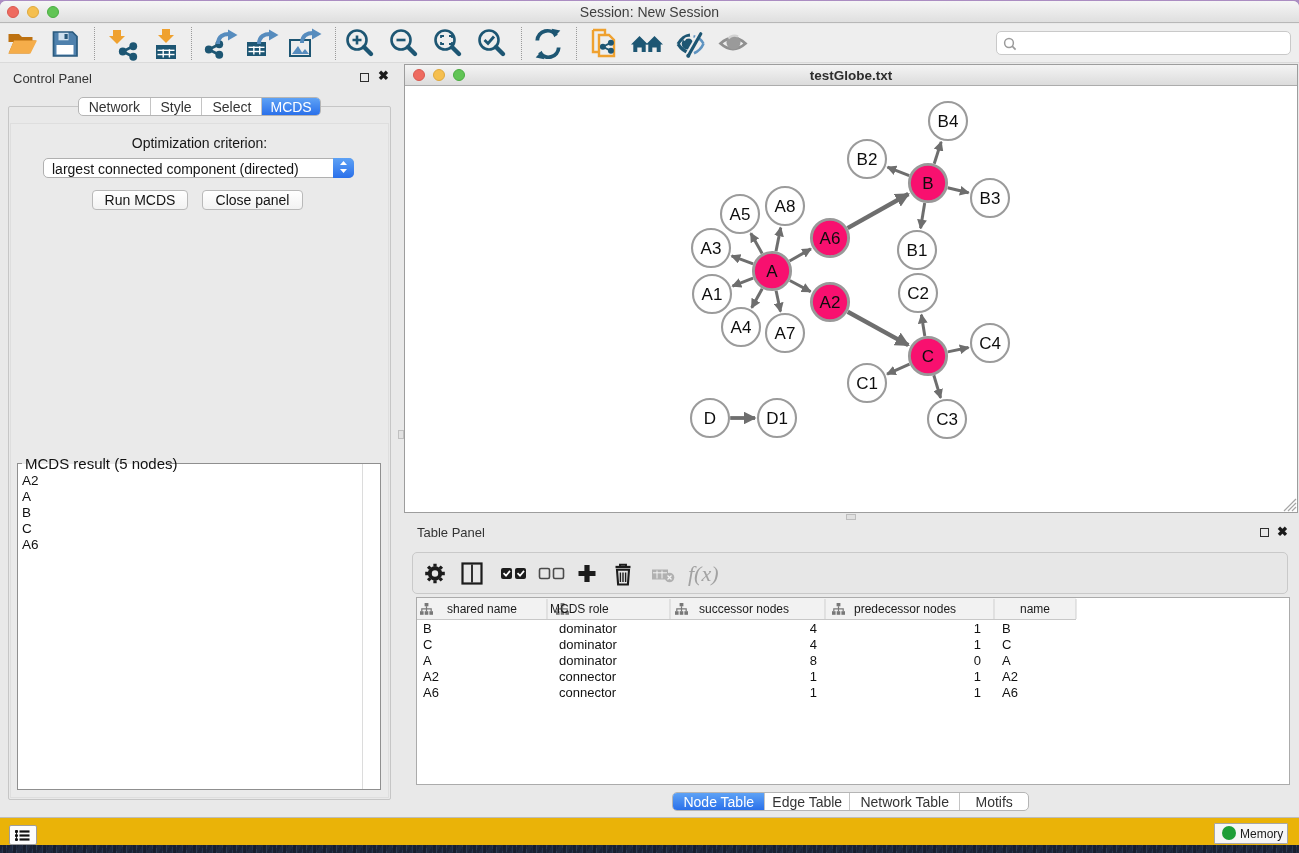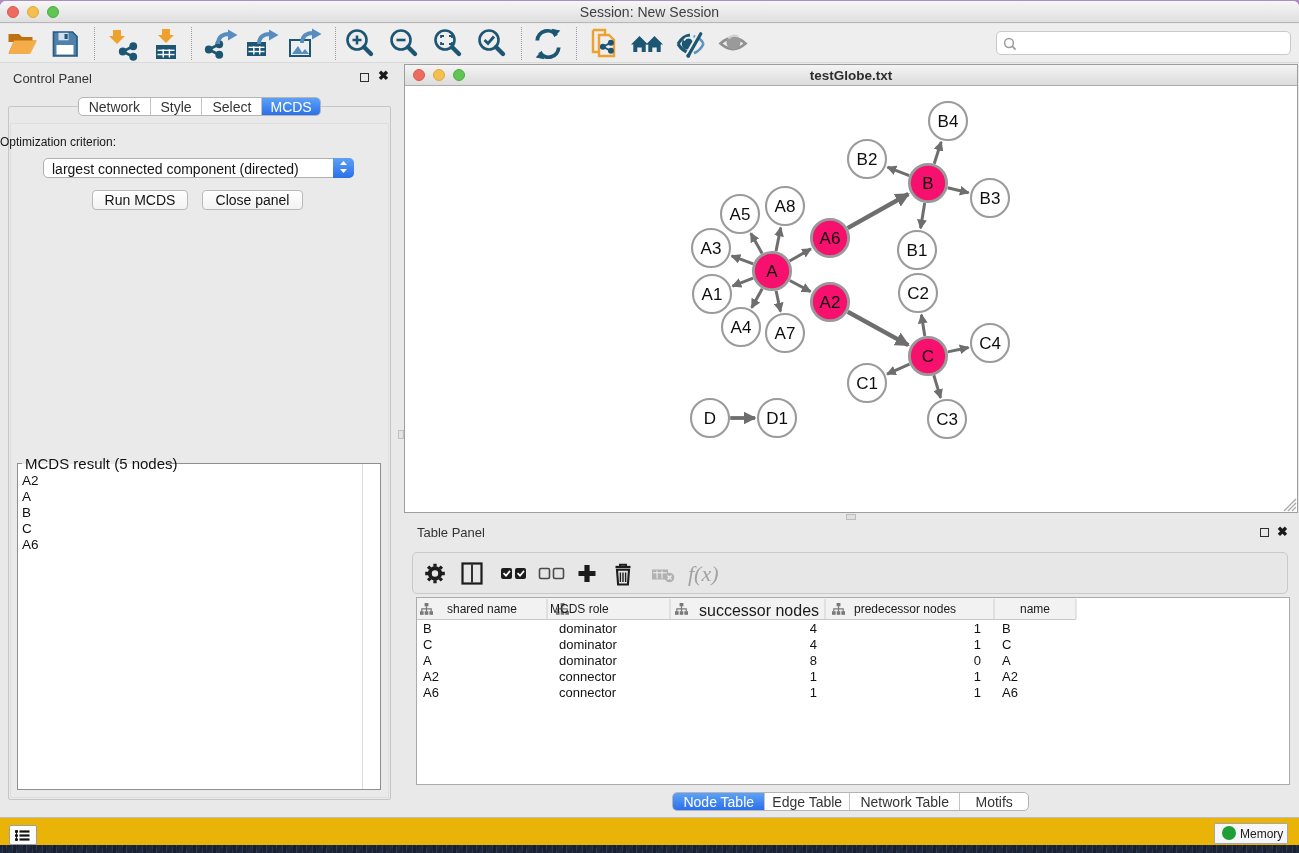--- a/index.html
+++ b/index.html
@@ -23,21 +23,21 @@
 
 #cptitle { position:absolute; left:13px; top:71px; font-size:13px; color:#333; }
 .winbtn-sq { position:absolute; width:9px; height:9px; border:1.5px solid #2e2e2e; }
 .winbtn-x { position:absolute; font-size:13px; font-weight:bold; color:#1a1a1a; }
 .segctl { position:absolute; display:flex; height:19px; background:#fff; border:1px solid #b5b5b5; border-radius:5px; font-size:14px; color:#343434; }
 .segctl .seg { display:flex; align-items:center; justify-content:center; border-right:1px solid #c4c4c4; padding-top:0px; }
 .segctl .seg:last-child { border-right:none; }
 .segctl .sel { background:linear-gradient(#5ea2f5,#2a70ea); color:#fff; }
 #cpborder { position:absolute; left:8px; top:106px; width:383px; height:694px; border:1px solid #c6c6c6; border-radius:2px; }
 #cpinner { position:absolute; left:10px; top:123px; width:379px; height:675px; border:1px solid #dedede; background:#eaeaea; }
-#optlabel { position:absolute; left:0px; top:135px; width:399px; font-size:12px; color:#161616; }
+#optlabel { position:absolute; left:0px; top:135px; width:399px; text-align:center; font-size:14px; color:#161616; }
 #dropdown { position:absolute; left:43px; top:158px; width:311px; height:20px; background:#fff; border:1px solid #b0b0b0; border-radius:5px; font-size:14px; color:#141414;text-align:center; }
 #dropdown .txt { position:absolute; left:8px; top:2px; }
 #dropdown .spin { position:absolute; right:-1px; top:-1px; width:21px; height:20px; border-radius:0 5px 5px 0; background:linear-gradient(#5ea2f5,#2a70ea); }
 .btn { position:absolute; height:20px; background:linear-gradient(#ffffff,#f2f2f2); border:1px solid #b9b9b9; border-radius:4px; font-size:14px; color:#141414; display:flex; align-items:center; justify-content:center; }
 #fieldset { position:absolute; left:17px; top:463px; width:364px; height:327px; border:1px solid #8f8f8f; border-top:none; }
 #fstopL { position:absolute; left:17px; top:463px; width:5px; height:1px; background:#8f8f8f; }
 #fstopR { position:absolute; left:168px; top:463px; width:213px; height:1px; background:#8f8f8f; }
 #fswhite { position:absolute; left:18px; top:464px; width:362px; height:325px; background:#fff; }
 #fslegend { position:absolute; left:25px; top:455px; font-size:15px; color:#111; }
 #fslist { position:absolute; left:22px; top:473px; font-size:13.5px; color:#111; line-height:16px; }
@@ -394,21 +394,21 @@
     <g fill="#787878">
       <rect x="4.6" y="0" width="3.8" height="3.3"></rect>
       <rect x="0" y="8.2" width="3.6" height="3.6"></rect>
       <rect x="4.7" y="8.2" width="3.6" height="3.6"></rect>
       <rect x="9.4" y="8.2" width="3.6" height="3.6"></rect>
     </g>
     <path d="M6.5 3.3 v2.5 M1.8 8.2 v-2.4 h9.4 v2.4 M6.5 5.8 v2.4" stroke="#787878" stroke-width="1.2" fill="none"></path>
   </svg>
 <div class="abs" style="left:447px;top:602px;font-size:12px;color:#1a1a1a">shared name</div>
 <div class="abs" style="left:550px;top:602px;font-size:12px;color:#1a1a1a">MCDS role</div>
-<div class="abs" style="left:699px;top:602px;font-size:16px;color:#1a1a1a">successor nodes</div>
+<div class="abs" style="left:699px;top:602px;font-size:12px;color:#1a1a1a">successor nodes</div>
 <div class="abs" style="left:854px;top:602px;font-size:12px;color:#1a1a1a">predecessor nodes</div>
 <div class="abs" style="left:994px;top:602px;width:82px;text-align:center;font-size:12px;color:#1a1a1a">name</div>
 <div class="abs" style="left:423px;top:621px;font-size:13px;color:#111">B</div>
 <div class="abs" style="left:559px;top:621px;font-size:13px;color:#111">dominator</div>
 <div class="abs" style="left:740px;top:621px;width:77px;text-align:right;font-size:13px;color:#111">4</div>
 <div class="abs" style="left:900px;top:621px;width:81px;text-align:right;font-size:13px;color:#111">1</div>
 <div class="abs" style="left:1002px;top:621px;font-size:13px;color:#111">B</div>
 <div class="abs" style="left:423px;top:637px;font-size:13px;color:#111">C</div>
 <div class="abs" style="left:559px;top:637px;font-size:13px;color:#111">dominator</div>
 <div class="abs" style="left:740px;top:637px;width:77px;text-align:right;font-size:13px;color:#111">4</div>

